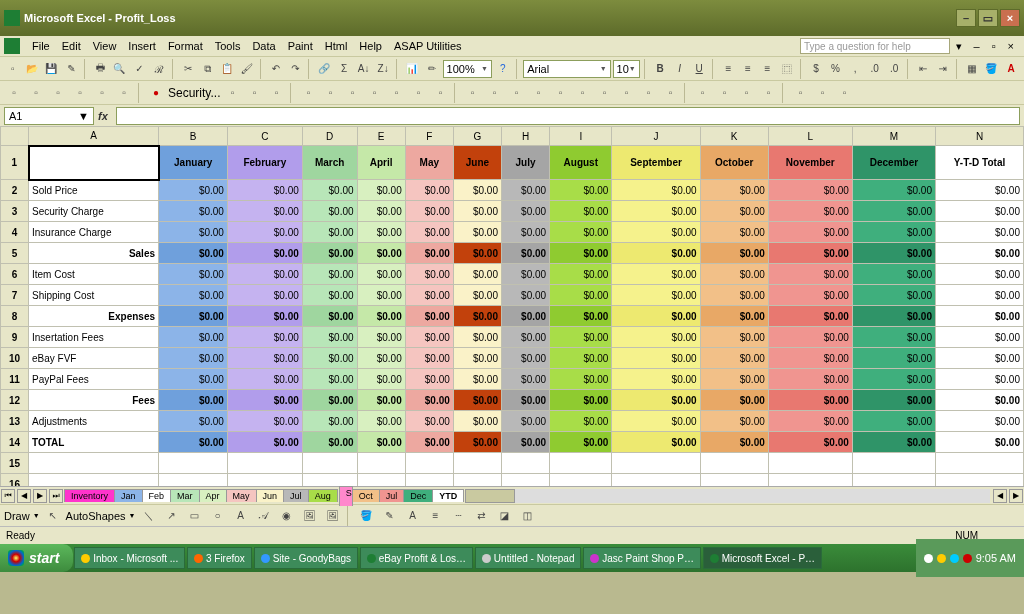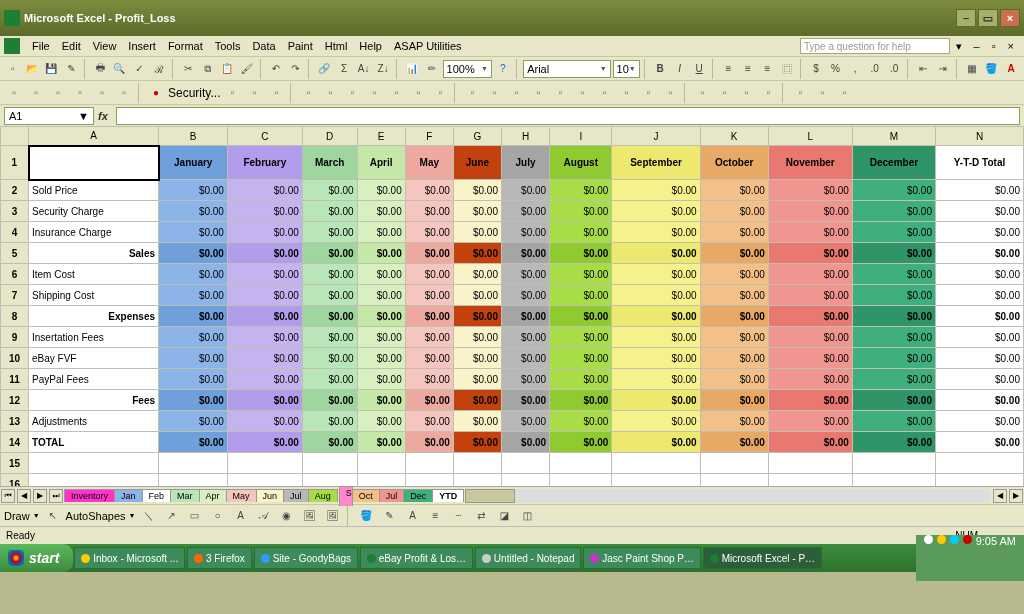--- a/index.html
+++ b/index.html
@@ -55,21 +55,21 @@
 .tab.inv{background:#ff33cc;color:#000;} .tab.jan{background:#8CB4E8;} .tab.feb{background:#ffffff;} .tab.mar{background:#B8E6B8;} .tab.apr{background:#D8F0C0;} .tab.may{background:#F5C5C0;} .tab.jun{background:#FAF2C8;} .tab.jul{background:#B8B8B8;} .tab.aug{background:#A8DD48;} .tab.sep{background:#ff88cc;} .tab.oct{background:#F2C088;} .tab.nov{background:#F09590;} .tab.dec{background:#3FAF7D;}
 .scrolltrack{ flex:1; background:#ddd; height:14px; margin:0 2px; position:relative;}
 .scrollthumb{ position:absolute; left:0; width:50px; height:14px; background:#c9c9a0;border:1px solid #999;}
 .drawbar{ background:#e7e6c8; height:22px; display:flex;align-items:center;padding:2px 4px;gap:3px;font-size:11px; border-top:1px solid #c9c9a0;}
 .statusbar{background:#e7e6c8;height:18px;display:flex;align-items:center;padding:0 6px;font-size:10px;border-top:1px solid #bbb;}
 .statusbar .st{flex:1;}
 .taskbar{background:linear-gradient(#3a8c3a,#2d722d);height:28px;display:flex;align-items:center;padding:0;color:#fff;font-size:11px;}
 .startbtn{background:linear-gradient(#5cb85c,#3d8b3d);height:28px;padding:0 14px 0 8px;display:flex;align-items:center;font-style:italic;font-weight:bold;font-size:14px;border-radius:0 10px 10px 0;}
 .taskitem{background:#3d8b5a;height:22px;margin:0 1px;padding:0 6px;display:flex;align-items:center;border:1px solid #2a6b3a;font-size:10px;max-width:120px;overflow:hidden;white-space:nowrap;}
 .taskitem.active{background:#2a5f3a;}
-.tray{margin-left:auto;background:#5a9a5a;height:46px;display:flex;padding:0 8px;gap:4px;}
+.tray{margin-left:auto;background:#5a9a5a;height:38px;display:flex;align-items:center;padding:0 8px;gap:4px;}
 .dot{width:9px;height:9px;border-radius:50%;}
 </style>
 </head>
 <body>
 
 <div class="titlebar">
   <span class="icon"></span>
   <span class="title">Microsoft Excel - Profit_Loss</span>
   <div class="winbtn">–</div>
   <div class="winbtn">▭</div>

